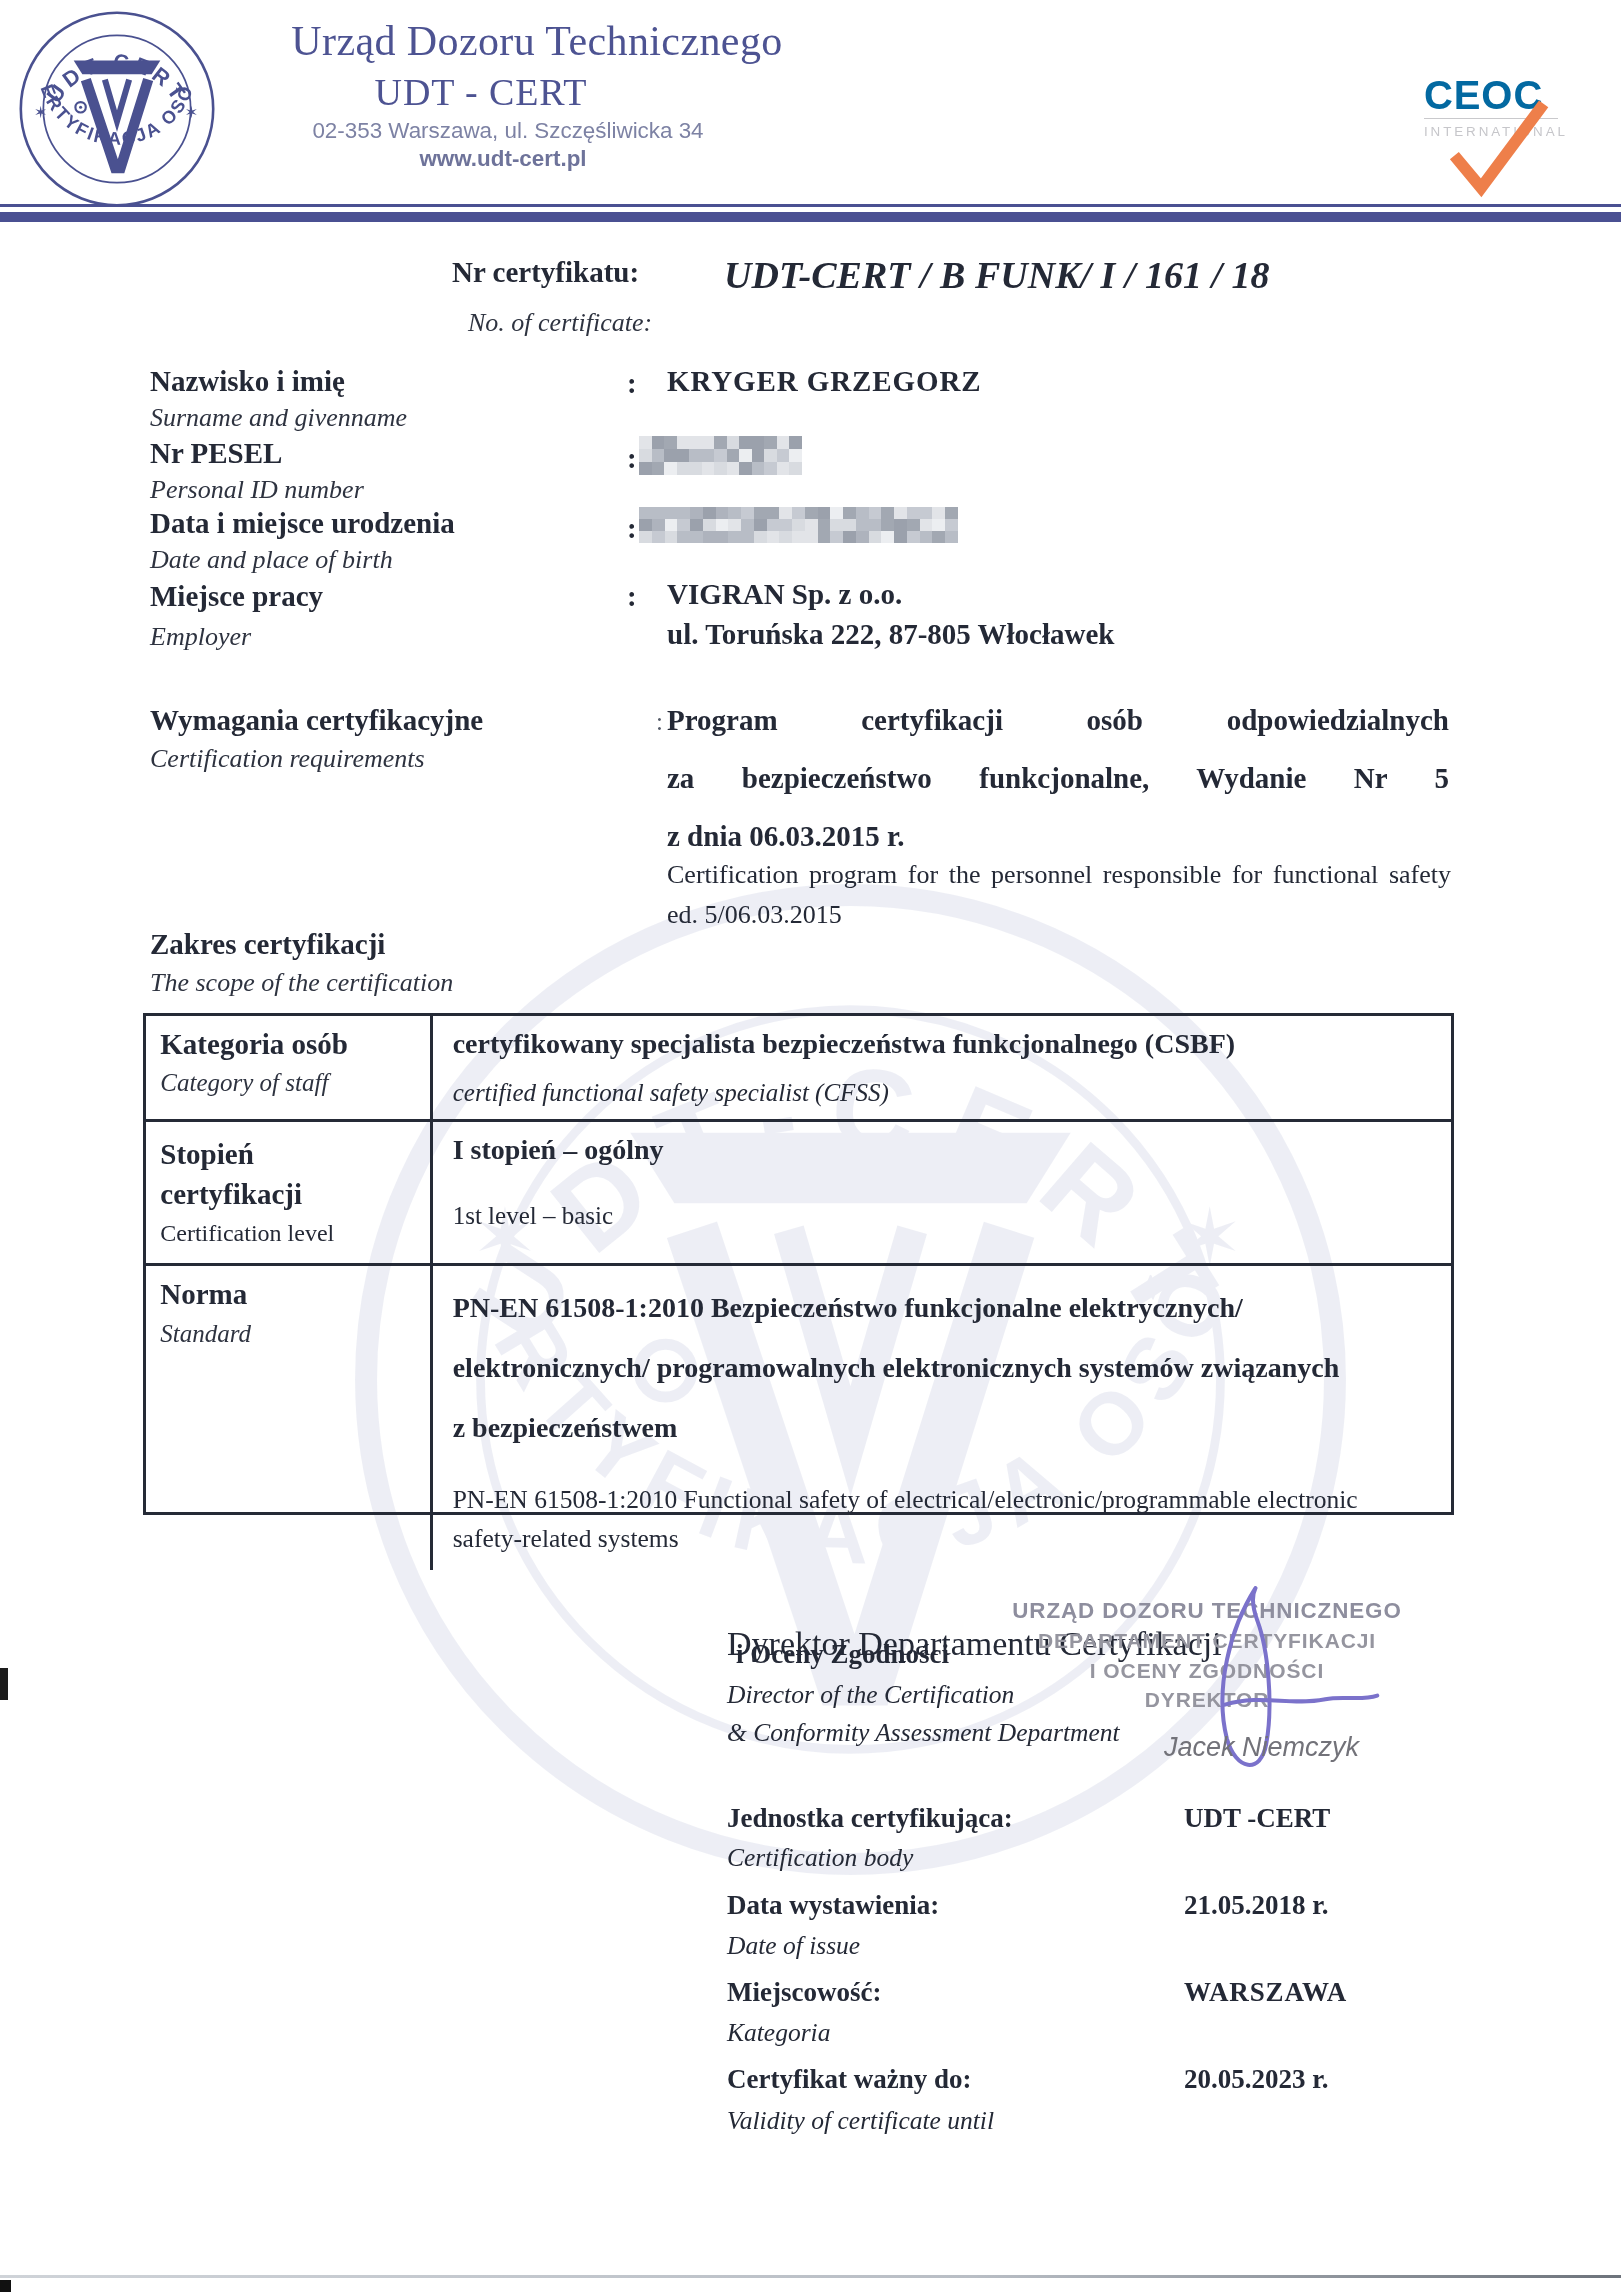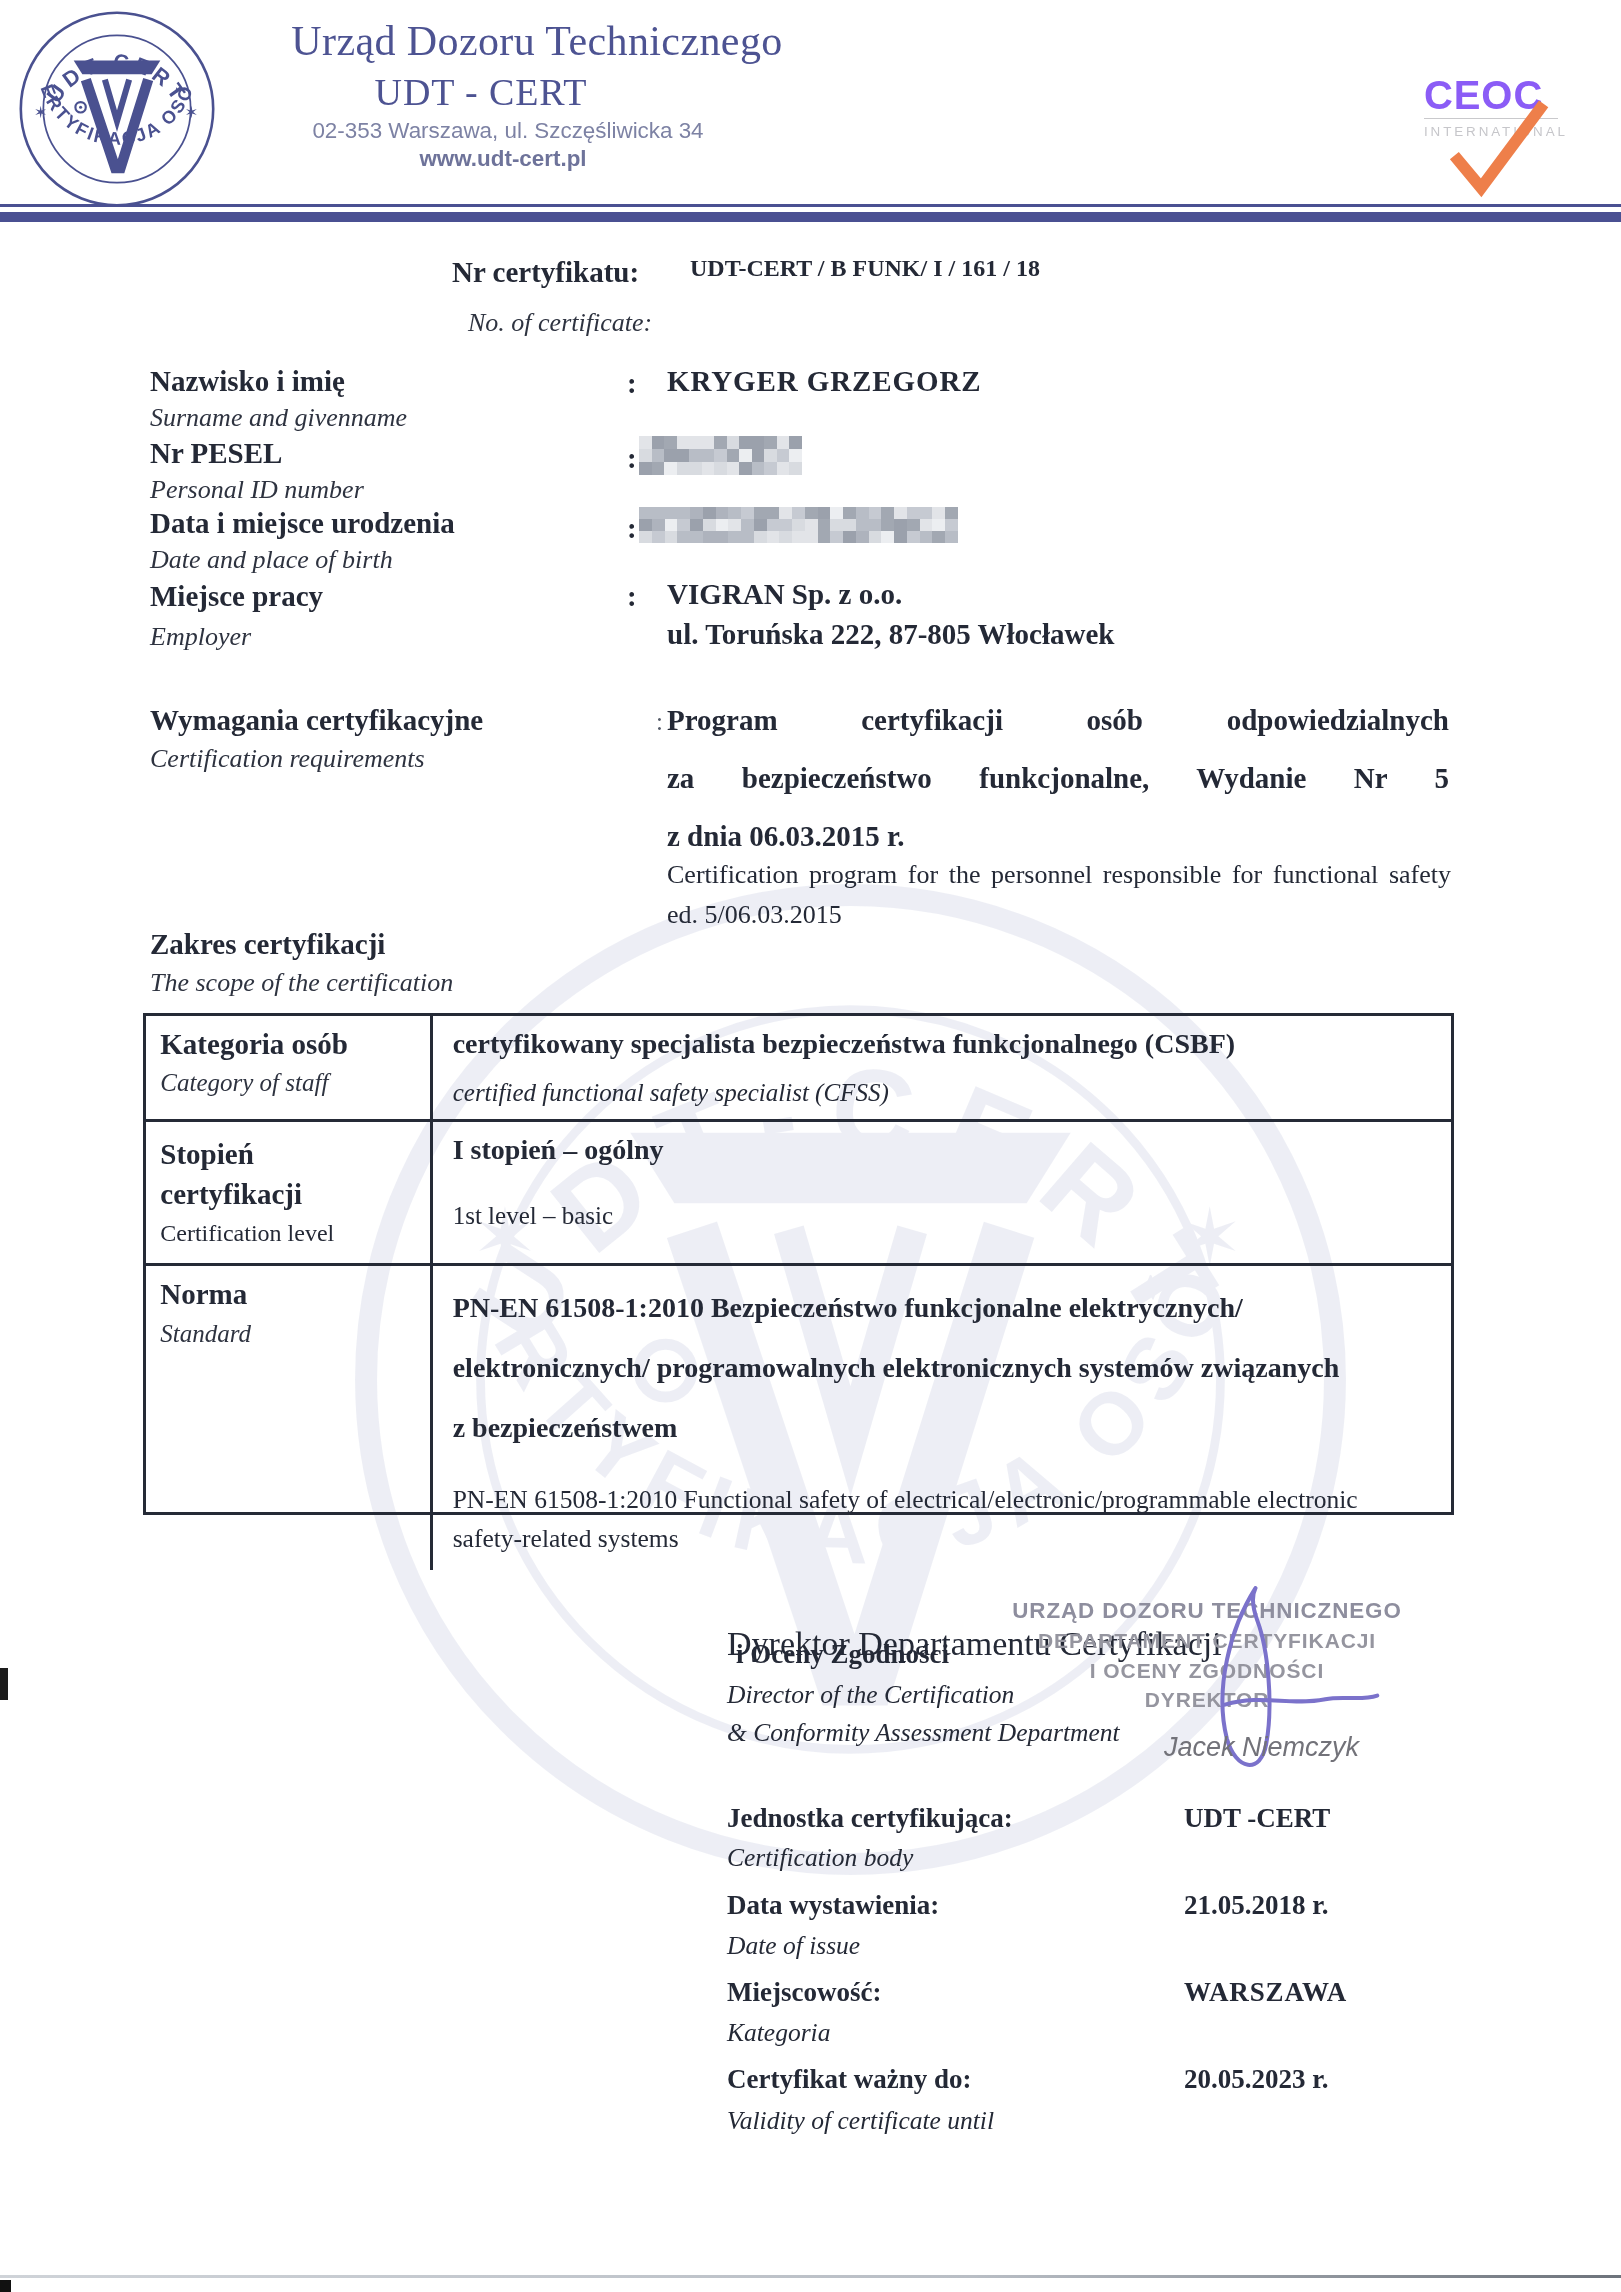--- a/index.html
+++ b/index.html
@@ -82,34 +82,34 @@
       <circle cx="78" cy="118" r="1.8" fill="#4a5190"></circle>
     </g>
   </svg>
 
   <div class="abs cx" style="left:537px;top:19.7px;font-size:42px;color:#4d5392;letter-spacing:0.4px;">Urząd Dozoru Technicznego</div>
   <div class="abs cx" style="left:481px;top:73px;font-size:38px;color:#4d5392;letter-spacing:0.9px;">UDT - CERT</div>
   <div class="abs cx sans" style="left:508px;top:120px;font-size:22.4px;color:#7d82a4;">02-353 Warszawa, ul. Szczęśliwicka 34</div>
   <div class="abs cx sans b" style="left:503px;top:148px;font-size:22.4px;color:#6e739a;">www.udt-cert.pl</div>
 
   <div class="abs" style="left:1424px;top:75px;width:134px;">
-    <div class="sans b" style="font-size:40px;letter-spacing:0.9px;color:#8b5cf6;">CEOC</div>
+    <div class="sans b" style="font-size:40px;letter-spacing:0.9px;color:#0369a1;">CEOC</div>
     <div style="margin-top:2.7px;width:134px;height:1.8px;background:#c9c9cc;"></div>
     <div class="sans" style="margin-top:5.4px;font-size:13.4px;letter-spacing:2.9px;color:#c6c6ca;">INTERNATIONAL</div>
     <svg style="position:absolute;left:25px;top:25px;width:100px;height:97px;" viewBox="0 0 112 108">
       <polyline points="6,62 36,98 106,4" fill="none" stroke="#ee7f4a" stroke-width="13"></polyline>
     </svg>
   </div>
 
   <div class="rule" style="top:204px;height:2.7px;"></div>
   <div class="rule" style="top:212px;height:9.9px;"></div>
 
   <div class="abs lbl" style="left:452px;top:258px;">Nr certyfikatu:</div>
   <div class="abs sub" style="left:468px;top:310px;">No. of certificate:</div>
-  <div class="abs val" style="left:690px;top:256px;font-size:24px;">UDT-CERT / B FUNK/ I / 161 / 18</div>
+  <div class="abs val" style="left:724px;top:256px;font-size:38px;font-style:italic;">UDT-CERT / B FUNK/ I / 161 / 18</div>
 
   <div class="abs lbl" style="left:150px;top:367px;">Nazwisko i imię</div>
   <div class="abs sub" style="left:150px;top:405px;">Surname and givenname</div>
   <div class="abs colon" style="left:627px;top:369px;">:</div>
   <div class="abs val" style="left:667px;top:367px;letter-spacing:0.9px;">KRYGER GRZEGORZ</div>
 
   <div class="abs lbl" style="left:150px;top:439px;">Nr PESEL</div>
   <div class="abs sub" style="left:150px;top:477px;">Personal ID number</div>
   <div class="abs colon" style="left:627px;top:444px;">:</div>
   <div class="abs mosaic" style="left:639px;top:436px;width:163px;height:39px;--cols:13;">

